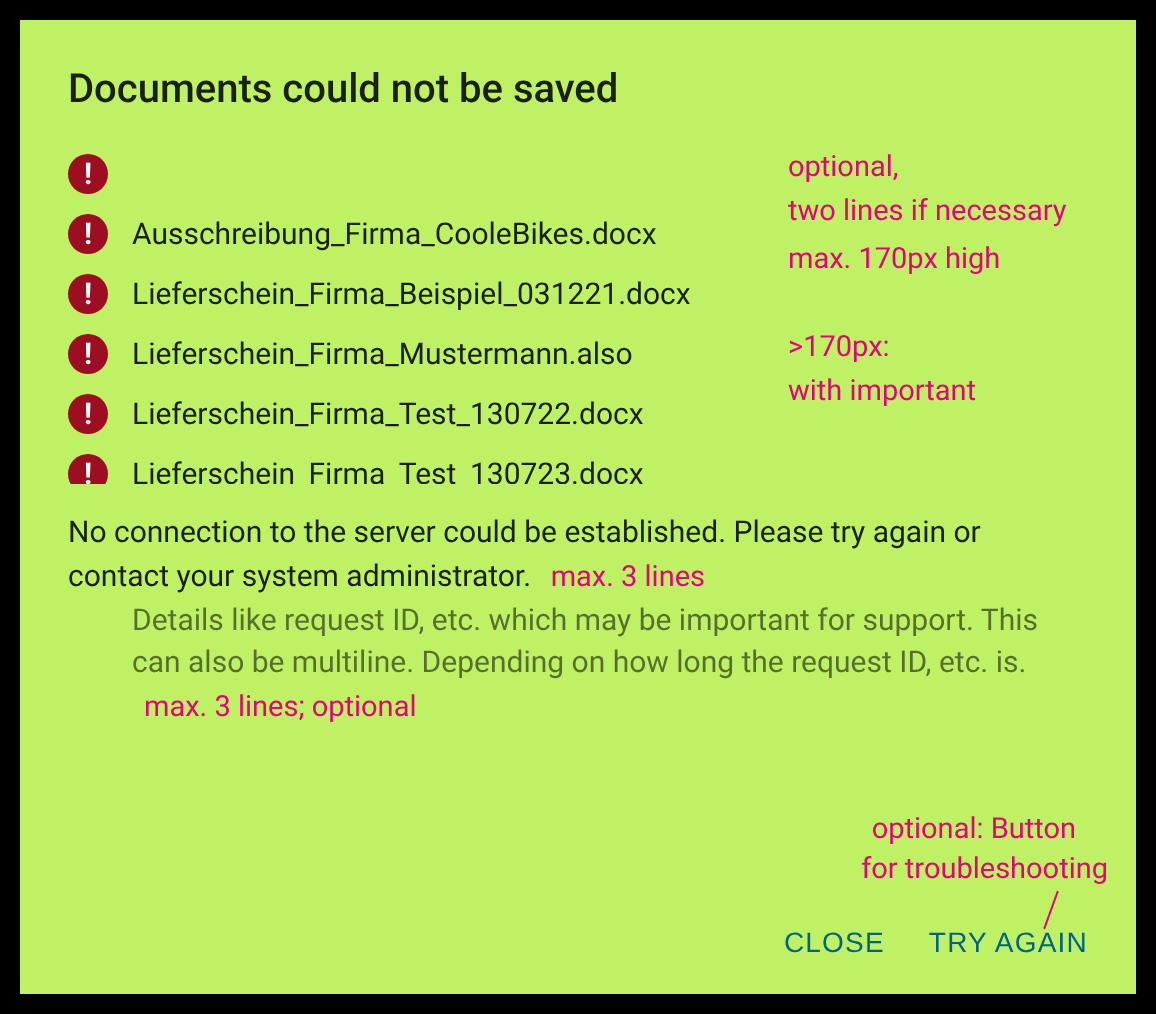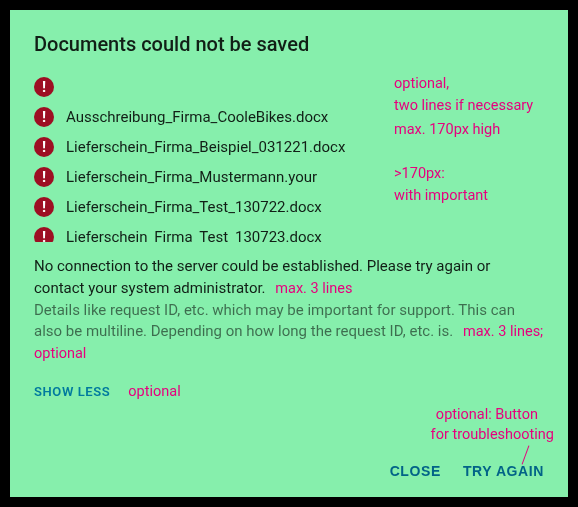--- a/index.html
+++ b/index.html
@@ -6,21 +6,21 @@
 body {
   font-family: Roboto, "Helvetica Neue", Arial, sans-serif;
   background: #000;
   display: flex;
   align-items: center;
   justify-content: center;
   width: 578px;
   height: 507px;
 }
 .dialog {
-  background: #86efac;
+  background: #bef264;
   width: 558px;
   height: 487px;
   padding: 22px 24px 18px 24px;
   display: flex;
   flex-direction: column;
   position: relative;
 }
 .title {
   font-size: 20px;
   font-weight: 500;
@@ -70,40 +70,41 @@
 .message {
   font-size: 15px;
   color: rgba(0,0,0,0.87);
   line-height: 1.45;
 }
 .details {
   font-size: 15px;
   color: rgba(0,0,0,0.54);
   line-height: 1.45;
   margin-bottom: 16px;
+  margin-left: 32px;
 }
 .toggle {
   font-size: 13px;
   font-weight: 600;
   letter-spacing: 0.6px;
   color: #007a9e;
   cursor: pointer;
   display: inline-block;
   margin-bottom: 10px;
 }
 .actions {
   display: flex;
   justify-content: flex-end;
   gap: 22px;
   margin-top: auto;
   padding-top: 8px;
 }
 .btn {
   font-size: 14px;
-  font-weight: 700;
+  font-weight: 400;
   letter-spacing: 0.6px;
   color: #026387;
   cursor: pointer;
   background: none;
   border: none;
 }
 .anno {
   position: absolute;
   color: #e6007e;
   font-size: 14.5px;
@@ -139,21 +140,21 @@
       <div class="item">
         <div class="err-icon">!</div>
         <div class="item-label">Ausschreibung_Firma_CooleBikes.docx</div>
       </div>
       <div class="item">
         <div class="err-icon">!</div>
         <div class="item-label">Lieferschein_Firma_Beispiel_031221.docx</div>
       </div>
       <div class="item">
         <div class="err-icon">!</div>
-        <div class="item-label">Lieferschein_Firma_Mustermann.your</div>
+        <div class="item-label">Lieferschein_Firma_Mustermann.also</div>
       </div>
       <div class="item">
         <div class="err-icon">!</div>
         <div class="item-label">Lieferschein_Firma_Test_130722.docx</div>
       </div>
       <div class="item">
         <div class="err-icon">!</div>
         <div class="item-label">Lieferschein_Firma_Test_130723.docx</div>
       </div>
     </div>
@@ -168,24 +169,20 @@
   <div class="message">
     <span>No connection to the server could be established. Please try again or contact your system administrator.</span>
     <span class="anno-inline">max. 3 lines</span>
   </div>
 
   <div class="details">
     <span>Details like request ID, etc. which may be important for support. This can also be multiline. Depending on how long the request ID, etc. is.</span>
     <span class="anno-inline">max. 3 lines; optional</span>
   </div>
 
-  <div>
-    <span class="toggle">SHOW LESS</span>
-    <span class="anno-inline" style="margin-left:14px;">optional</span>
-  </div>
 
   <div class="anno" style="right:30px; bottom:72px;">optional: Button</div>
   <div class="anno" style="right:14px; bottom:52px;">for troubleshooting</div>
   <div class="anno-slash" style="right:42px; bottom:32px;"></div>
 
   <div class="actions">
     <button class="btn">CLOSE</button>
     <button class="btn">TRY AGAIN</button>
   </div>
 

